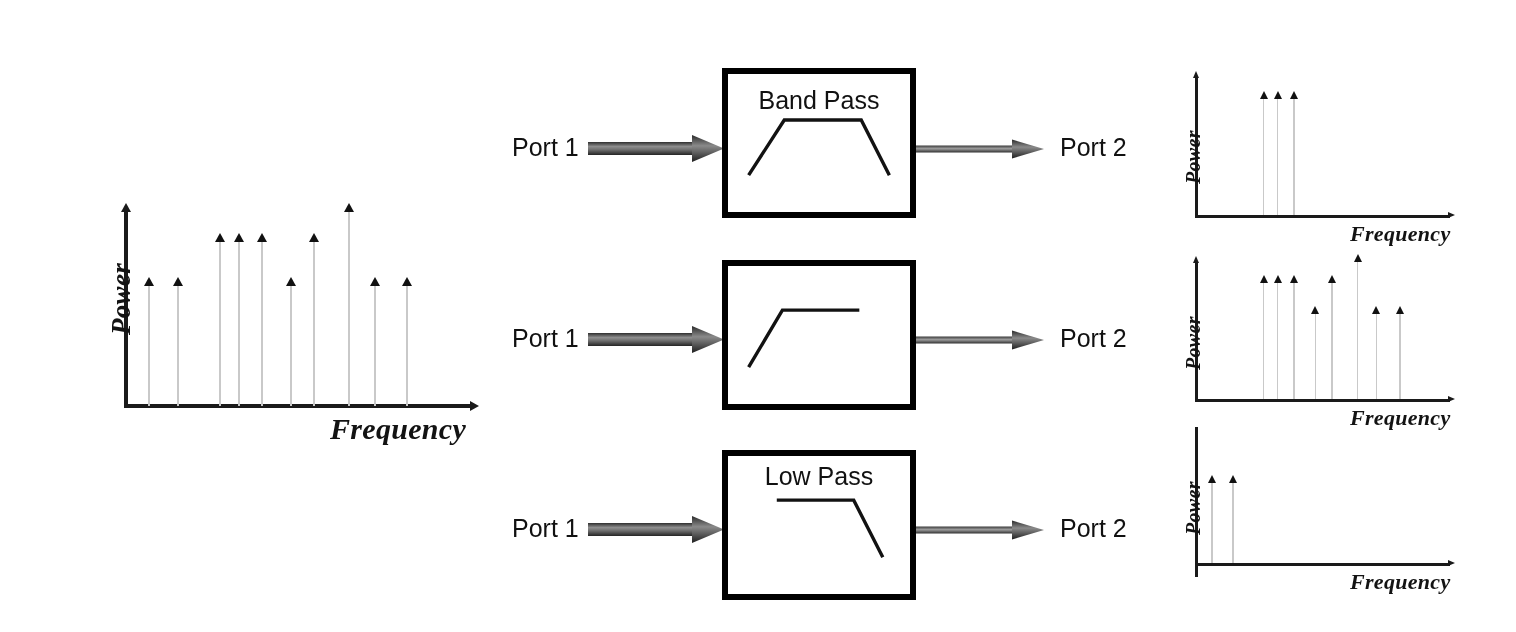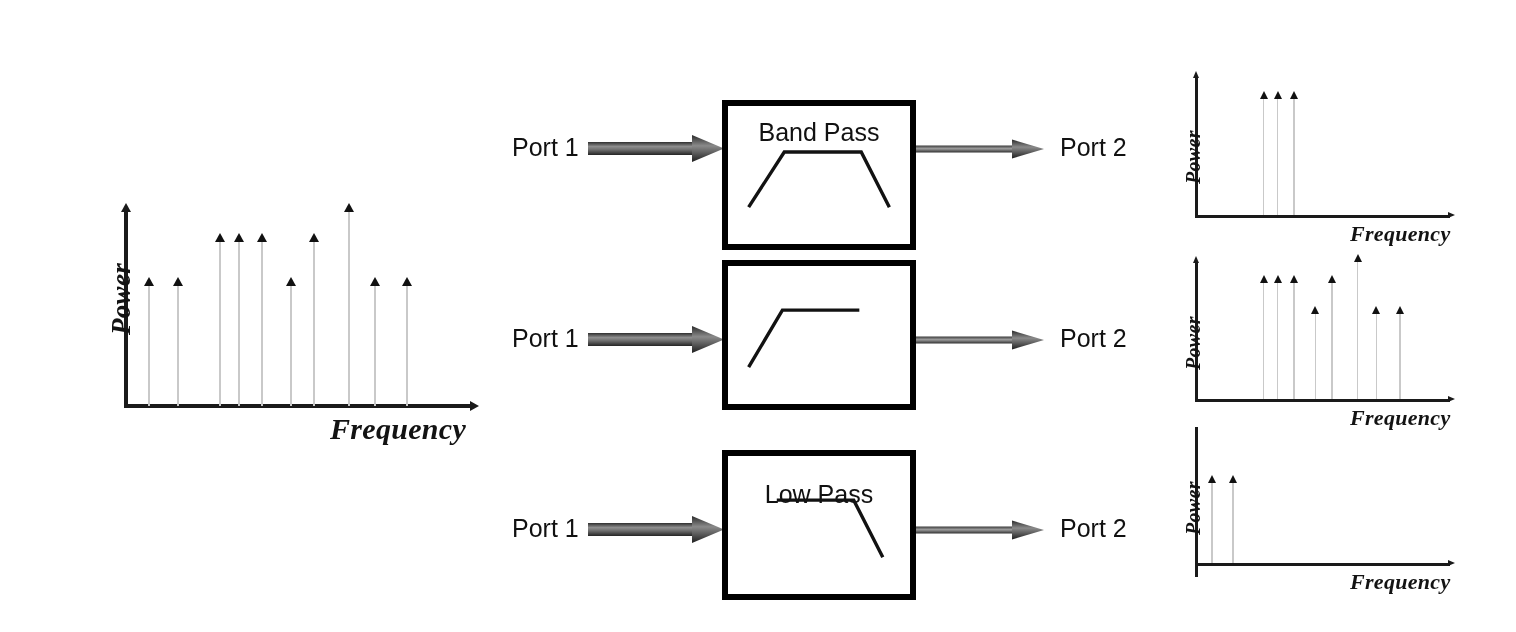--- a/index.html
+++ b/index.html
@@ -218,21 +218,21 @@
 
   <div class="abs" style="left:0; top:0; width:1516px; height:230px;">
 
     <div class="port-label" style="left:512px; top:133px;">Port 1</div>
 
     <svg class="arrow" style="left:588px; top:132px; width:142px; height:34px;" viewBox="0 0 142 34">
       <rect x="0" y="10" width="108" height="13" fill="url(#shaftGrad)"></rect>
       <polygon points="104,3 104,30 136,16.5" fill="url(#headGrad)"></polygon>
     </svg>
 
-    <div class="filter-box" style="left:722px; top:68px; width:194px; height:150px;margin-top:32px;">
+    <div class="filter-box" style="left:722px; top:68px; width:194px; height:150px;">
       <div class="filter-title" style="top:12px;">Band Pass</div>
       <svg class="filter-curve" viewBox="0 0 194 150" preserveAspectRatio="none">
         <path d="M 22,110 L 60,50 L 142,50 L 172,110"></path>
       </svg>
     </div>
 
     <svg class="arrow" style="left:916px; top:138px; width:136px; height:22px;" viewBox="0 0 136 22">
       <rect x="0" y="7.5" width="100" height="7" fill="url(#shaftGradThin)"></rect>
       <polygon points="96,1.5 96,20.5 128,11" fill="url(#headGrad)"></polygon>
     </svg>
@@ -321,21 +321,21 @@
   <div class="abs" style="left:0; top:0; width:1516px; height:632px;">
 
     <div class="port-label" style="left:512px; top:514px;">Port 1</div>
 
     <svg class="arrow" style="left:588px; top:513px; width:142px; height:34px;" viewBox="0 0 142 34">
       <rect x="0" y="10" width="108" height="13" fill="url(#shaftGrad)"></rect>
       <polygon points="104,3 104,30 136,16.5" fill="url(#headGrad)"></polygon>
     </svg>
 
     <div class="filter-box" style="left:722px; top:450px; width:194px; height:150px;">
-      <div class="filter-title" style="top:24px;">Low Pass</div>
+      <div class="filter-title" style="top:6px;">Low Pass</div>
       <svg class="filter-curve" viewBox="0 0 194 150" preserveAspectRatio="none">
         <path d="M 52,48 L 134,48 L 165,110"></path>
       </svg>
     </div>
 
     <svg class="arrow" style="left:916px; top:519px; width:136px; height:22px;" viewBox="0 0 136 22">
       <rect x="0" y="7.5" width="100" height="7" fill="url(#shaftGradThin)"></rect>
       <polygon points="96,1.5 96,20.5 128,11" fill="url(#headGrad)"></polygon>
     </svg>
 

